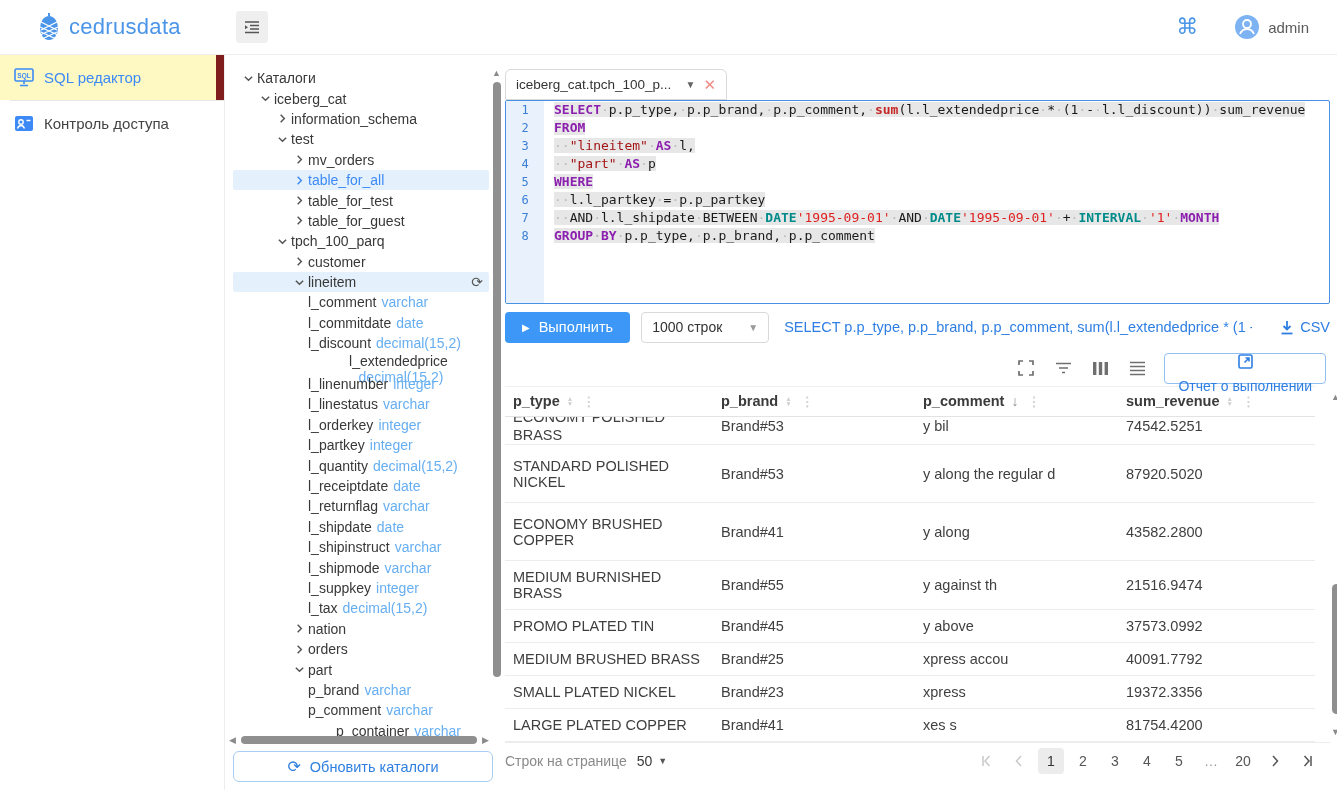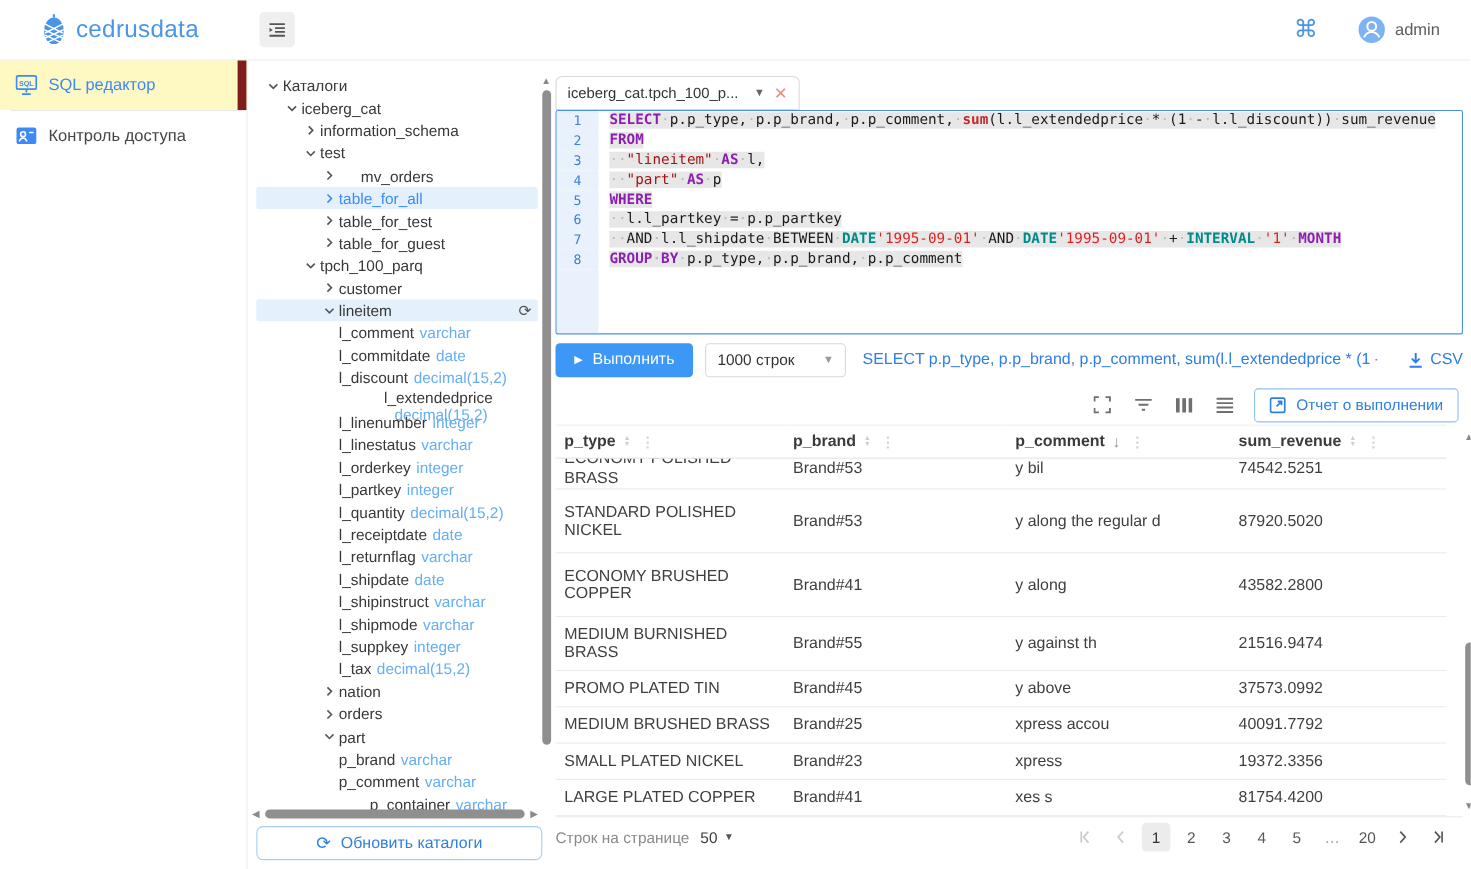--- a/index.html
+++ b/index.html
@@ -87,21 +87,21 @@
   .query-preview { color:#2e7ee3; font-size:14.5px; margin-left:15px; white-space:nowrap; overflow:hidden;
                    max-width:468px; cursor:pointer; }
   .csv { margin-left:auto; display:flex; align-items:center; gap:6px; color:#2e7ee3; font-size:14.5px; cursor:pointer; }
 
   
   .results { width:825px; position:relative; }
   .res-toolbar { height:36px; display:flex; align-items:center; justify-content:flex-end; gap:21px; padding-right:4px; }
   .rt-icon { color:#6f6f6f; display:inline-flex; cursor:pointer; }
   .report-btn { height:31px; border:1px solid #90bff2; border-radius:4px; background:#fff; color:#2e7ee3;
                 font-size:14px; display:flex; align-items:center; gap:9px; padding:0 13px; margin-left:-3px;
-                cursor:pointer; font-family:inherit; }
+                cursor:pointer; font-family:inherit;flex-direction:column; }
   table.grid { border-collapse:collapse; table-layout:fixed; width:810px; }
   table.grid col.c1{width:208px} table.grid col.c2{width:202px} table.grid col.c3{width:203px}
   thead th { text-align:left; font-size:14.5px; color:#3b3b3b; font-weight:bold; padding:6px 0 7px 8px;
              border-top:1px solid #f0f0f0; border-bottom:1px solid #e3e3e3; white-space:nowrap; }
   thead th .hwrap { display:flex; align-items:center; gap:7px; }
   .sorts { display:inline-flex; flex-direction:column; line-height:5px; font-size:6.5px; color:#cfcfcf; cursor:pointer; }
   .sorted-arrow { color:#8f8f8f; font-size:14px; cursor:pointer; }
   .col-menu { color:#d4d4d4; font-size:13px; margin-left:2px; cursor:pointer; }
   tbody td { font-size:14.5px; color:#3f3f3f; padding:8px 8px 8px 8px; border-bottom:1px solid #ececec;
              vertical-align:middle; white-space:pre-line; }
@@ -220,21 +220,21 @@
             <span class="lbl">information_schema</span>
           </div>
           <div class="tnode" style="padding-left: 40px;">
             <span class="chev">
               <svg width="11" height="11" viewBox="0 0 12 12">
                 <path d="M2 4l4 4 4-4" fill="none" stroke="#555" stroke-width="1.6"></path>
               </svg>
             </span>
             <span class="lbl">test</span>
           </div>
-          <div class="tnode" style="padding-left: 57px; gap: 20px;">
+          <div class="tnode" style="padding-left: 57px;">
             <span class="chev">
               <svg width="11" height="11" viewBox="0 0 12 12">
                 <path d="M4 2l4 4-4 4" fill="none" stroke="#555" stroke-width="1.6"></path>
               </svg>
             </span>
             <span class="lbl">mv_orders</span>
           </div>
           <div class="tnode hl blue" style="padding-left: 57px;">
             <span class="chev">
               <svg width="11" height="11" viewBox="0 0 12 12">

